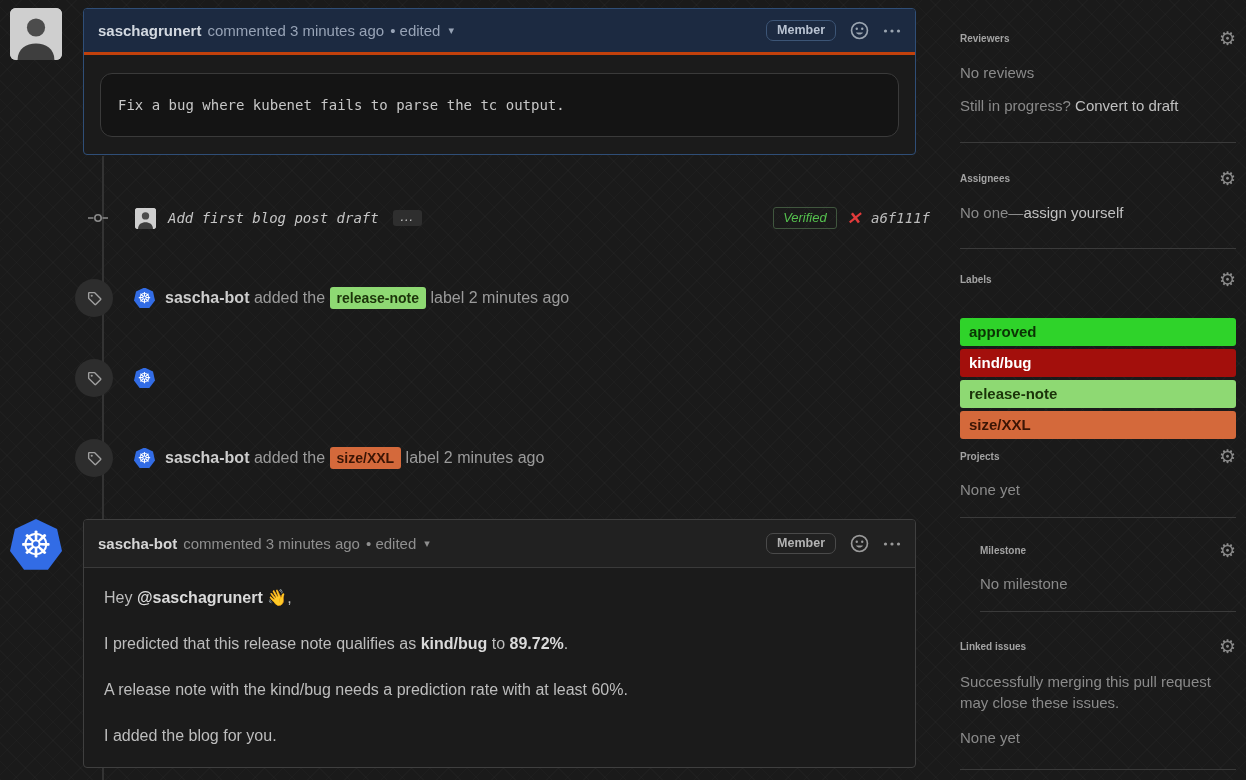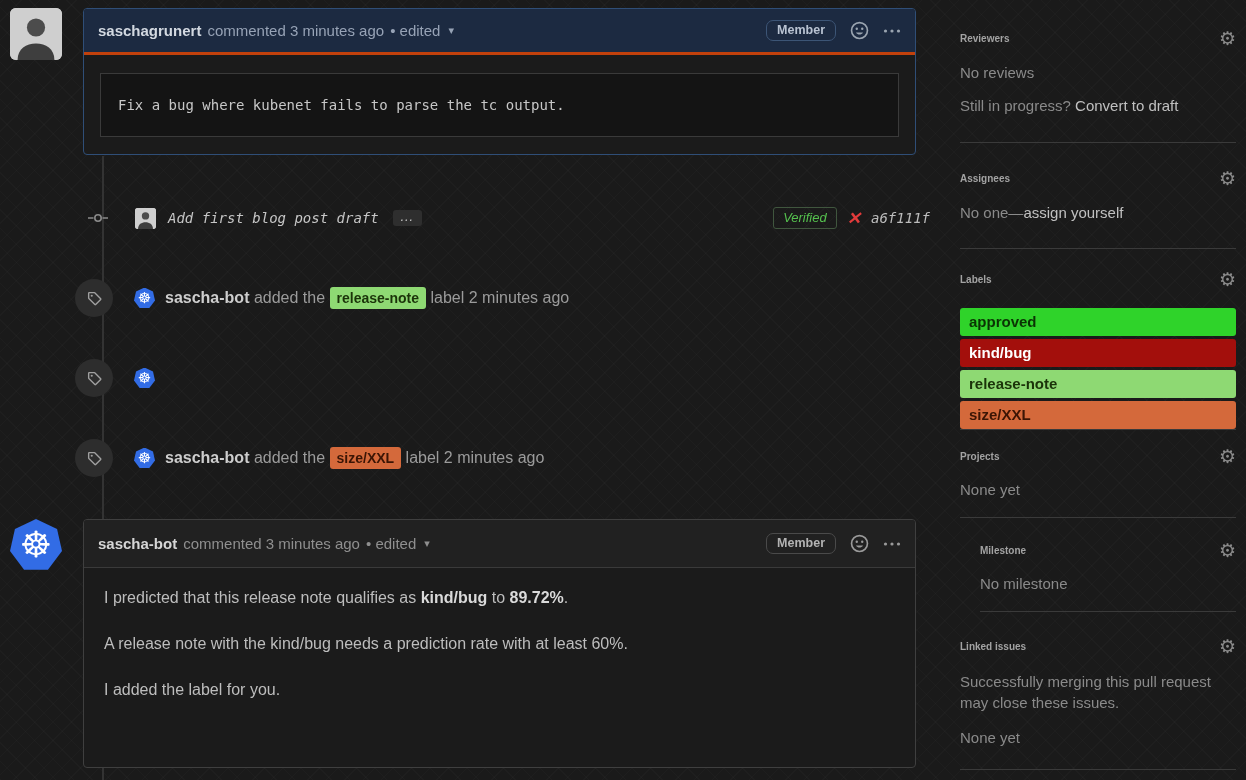--- a/index.html
+++ b/index.html
@@ -50,21 +50,21 @@
   .box-blue .member-badge { color:#b9c3d2; border:1px solid #3c5576; }
   .box-gray .member-badge { color:#b3b3b3; border:1px solid #4a4a4a; }
   .icon-btn { display:flex; align-items:center; cursor:pointer; }
   .comment-body { padding:20px 20px 8px; font-size:16px; line-height:20px; color:#bdbdbd; }
   .comment-body p { margin:0 0 26px; }
   .comment-body b { color:#dadada; }
   .mention { color:#dadada; font-weight:bold; }
   .wave { color:#f5c542; }
   .code-block {
     margin:18px 16px; padding:23px 17px; background:#141414;
-    border:1px solid #3a3a3a; border-radius:0;
+    border:1px solid #3a3a3a; border-radius:12px;
     font-family:"DejaVu Sans Mono","Liberation Mono",monospace;
     font-size:14px; color:#c7c7c7; white-space:pre;
   }
 
   
   .commit-row {
     position:absolute; left:12px; top:200px; width:930px; height:36px;
     display:flex; align-items:center; padding-left:76px; padding-right:12px;font-style:italic;
   }
   .commit-icon { flex:0 0 auto; margin-right:27px; display:flex; }
@@ -108,21 +108,21 @@
   .side-head { display:flex; align-items:center; justify-content:space-between; }
   .side-title { font-size:10px; font-weight:bold; color:#a3a3a3; }
   .gear { color:#8b8b8b; font-size:19px; line-height:1; cursor:pointer; font-family:"DejaVu Sans", sans-serif; }
   .side-text { font-size:15px; color:#8a8a8a; }
   .side-link { color:#c0c0c0; cursor:pointer; }
   .sec-reviewers { height:143px; padding-top:29px; }
   .sec-reviewers .side-text { margin-top:16px; }
   .sec-assignees { height:106px; padding-top:26px; }
   .sec-assignees .side-text { margin-top:16px; }
   .sec-labels { height:181px; padding-top:21px; }
-  .sec-labels .side-head { margin-bottom:19px; }
+  .sec-labels .side-head { margin-bottom:29px; }
   .side-label-chip {
     display:block; font-weight:bold; font-size:15px; padding:5px 9px;
     border-radius:3px; margin-bottom:3px; line-height:1.2; cursor:pointer;
   }
   .sec-projects { height:88px; padding-top:17px; }
   .sec-projects .side-text { margin-top:15px; }
   .sec-milestone { height:94px; padding-top:23px;margin-left:20px; }
   .sec-milestone .side-text { margin-top:15px; }
   .sec-linked { height:158px; padding-top:25px; }
   .sec-linked .side-desc { margin-top:15px; line-height:21px; }
@@ -266,23 +266,24 @@
         <span class="icon-btn">
           <svg class="oct" width="18" height="6" viewBox="0 0 18 6">
             <circle cx="2.5" cy="3" r="1.6" fill="#9a9a9a"></circle>
               <circle cx="9" cy="3" r="1.6" fill="#9a9a9a"></circle>
               <circle cx="15.5" cy="3" r="1.6" fill="#9a9a9a"></circle>
           </svg>
         </span>
       </div>
     </div>
     <div class="comment-body">
+      <p><span>Hey </span><span class="mention">@saschagrunert</span> <span class="wave">👋</span><span>,</span></p>
       <p><span>I predicted that this release note qualifies as </span><b>kind/bug</b><span> to </span><b>89.72%</b><span>.</span></p>
       <p>A release note with the kind/bug needs a prediction rate with at least 60%.</p>
-      <p>I added the label for you.</p>
+      <p>I added the blog for you.</p>
     </div>
   </div>
 
   <div class="sidebar">
 
     <div class="side-section sec-reviewers">
       <div class="side-head">
         <span class="side-title">Reviewers</span>
         <span class="gear">⚙</span>
       </div>

